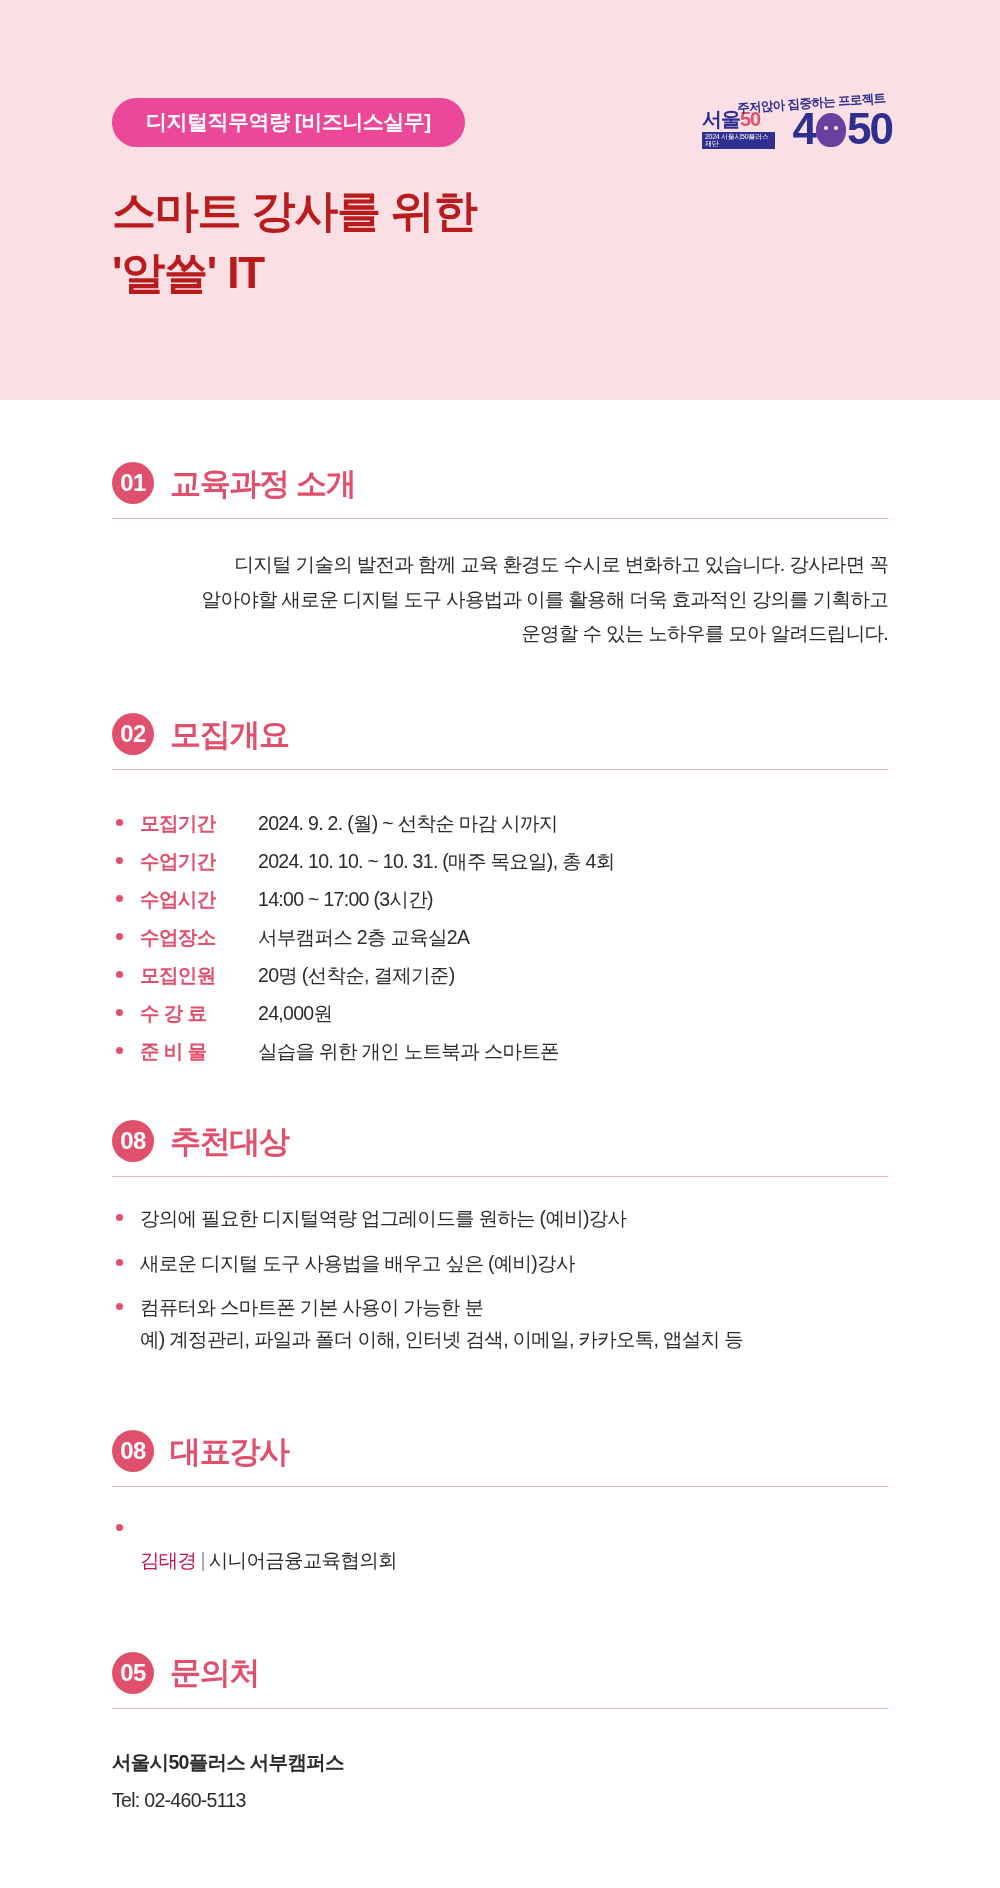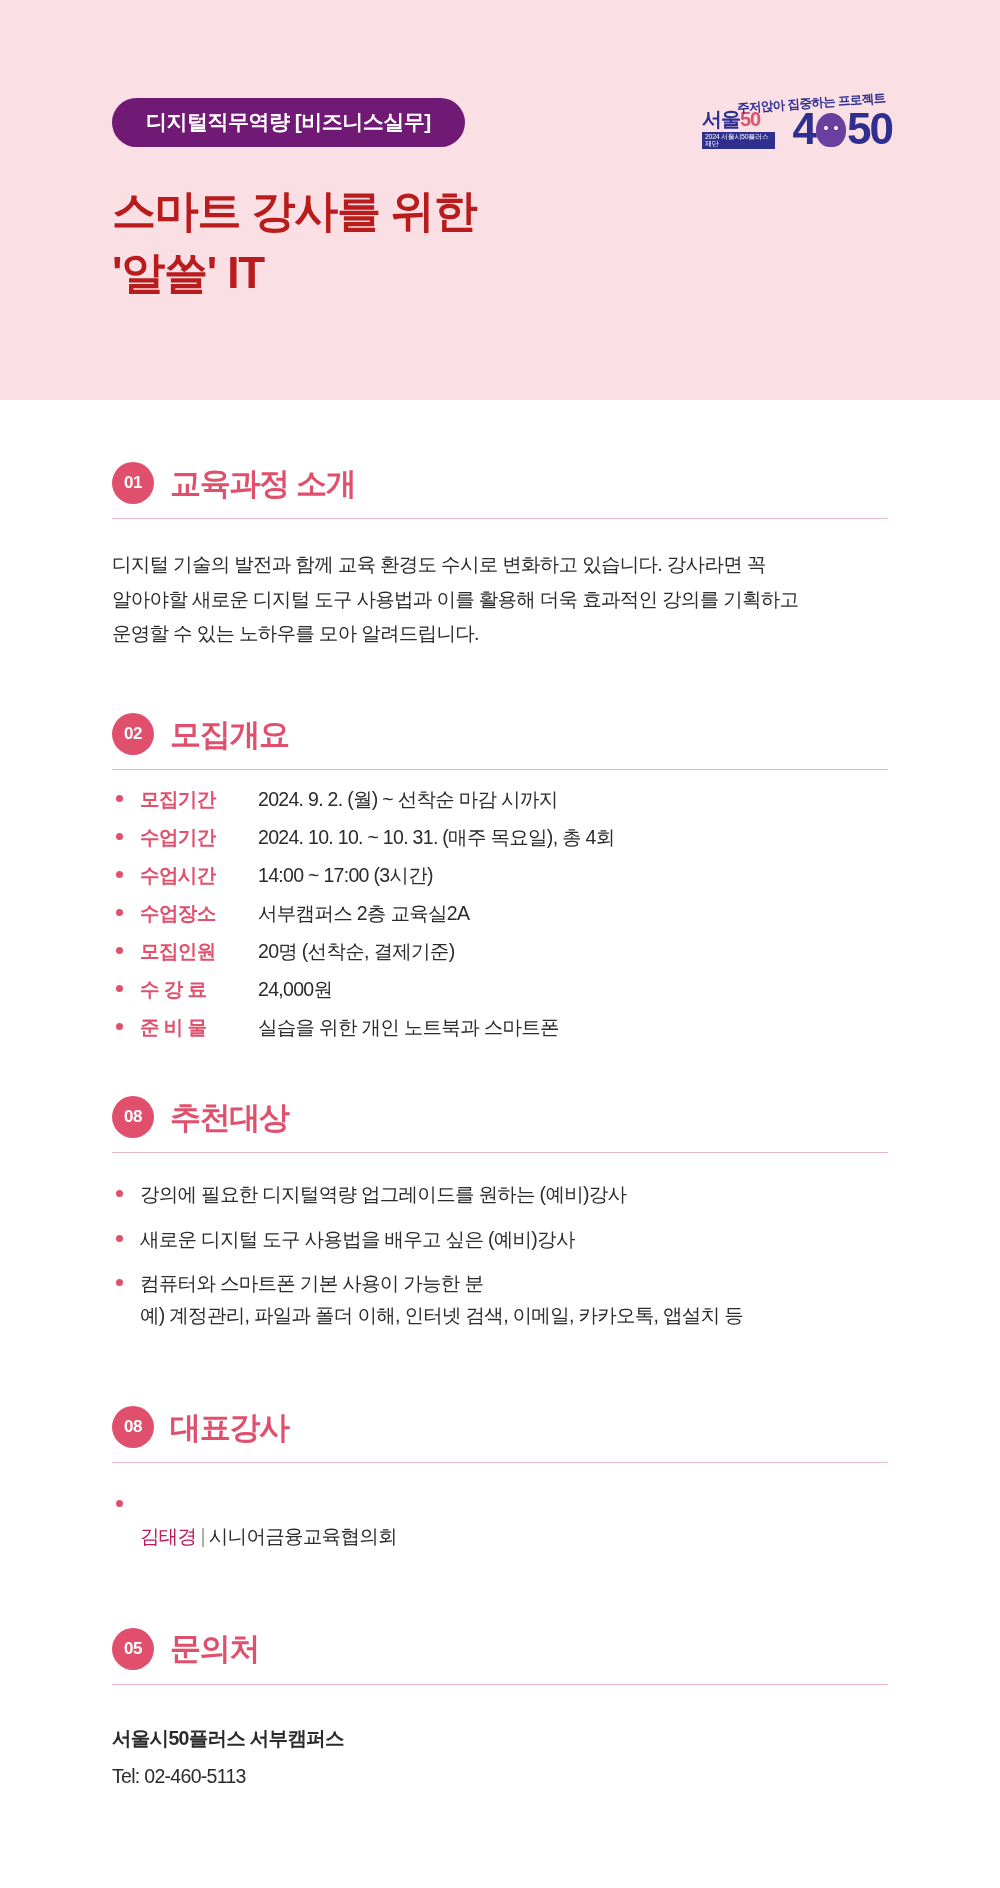--- a/index.html
+++ b/index.html
@@ -26,21 +26,21 @@
     position: relative;
     width: 100%;
     height: 400px;
     background: #fadfe4;
     box-sizing: border-box;
     padding: 98px 0 0 0;
   }
   .badge {
     display: inline-block;
     margin-left: 112px;
-    background: #701a75;
+    background: #ec4899;
     color: #ffffff;
     font-size: 21px;
     font-weight: bold;
     letter-spacing: -0.5px;
     border-radius: 26px;
     padding: 13px 34px 15px 34px;
     line-height: 1;
   }
   .hero-title {
     margin: 33px 0 0 112px;
@@ -139,21 +139,21 @@
     gap: 16px;
     padding-bottom: 14px;
     border-bottom: 1px solid #e8b9c3;
   }
   .sec-num {
     width: 42px;
     height: 42px;
     border-radius: 50%;
     background: #e0506d;
     color: #ffffff;
-    font-size: 17px;
+    font-size: 24px;
     font-weight: bold;
     display: flex;
     align-items: center;
     justify-content: center;
     flex: none;
     letter-spacing: -0.5px;
   }
   .sec-title {
     font-size: 31px;
     font-weight: bold;
@@ -162,25 +162,26 @@
     line-height: 1;
   }
 
   .para {
     margin-top: 28px;
     font-size: 19.5px;
     line-height: 1.78;
     letter-spacing: -0.7px;
     color: #2b2b2b;
     white-space: pre-line;
+    text-align: right;
   }
 
   
   .dl {
-    margin-top: 16px;
+    margin-top: 40px;
   }
   .dl-row {
     display: flex;
     align-items: baseline;
     margin-bottom: 11px;
   }
   .bullet {
     width: 7px;
     height: 7px;
     border-radius: 50%;

